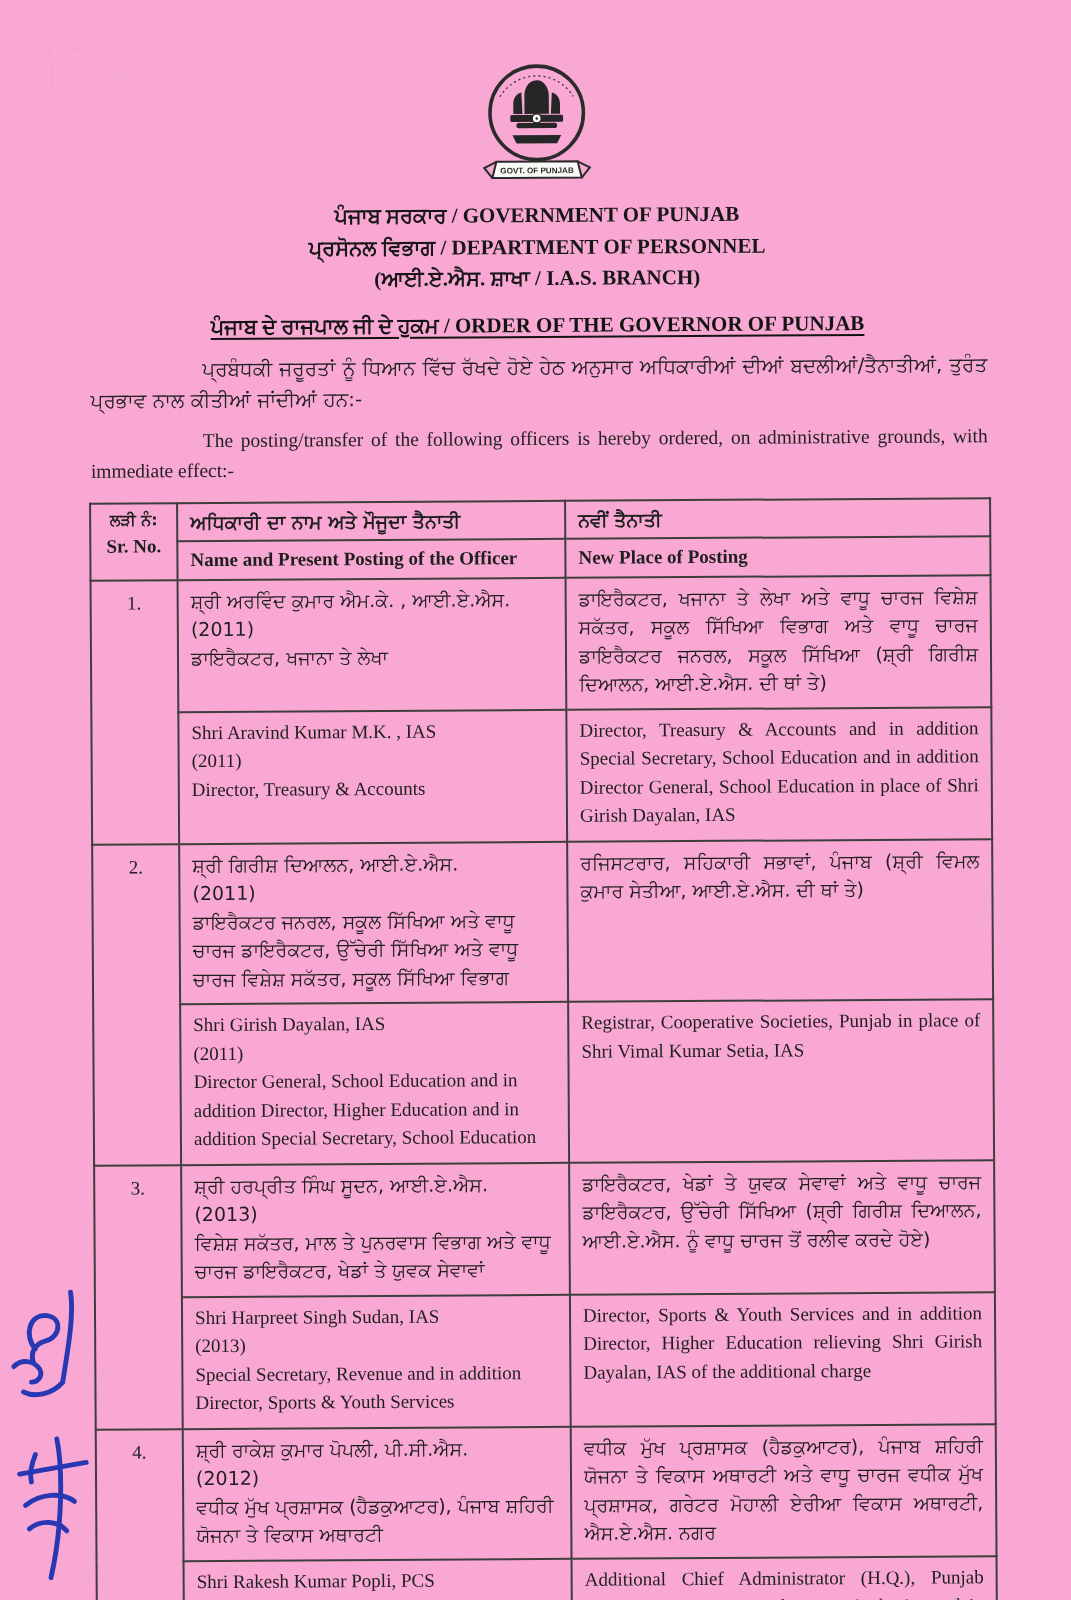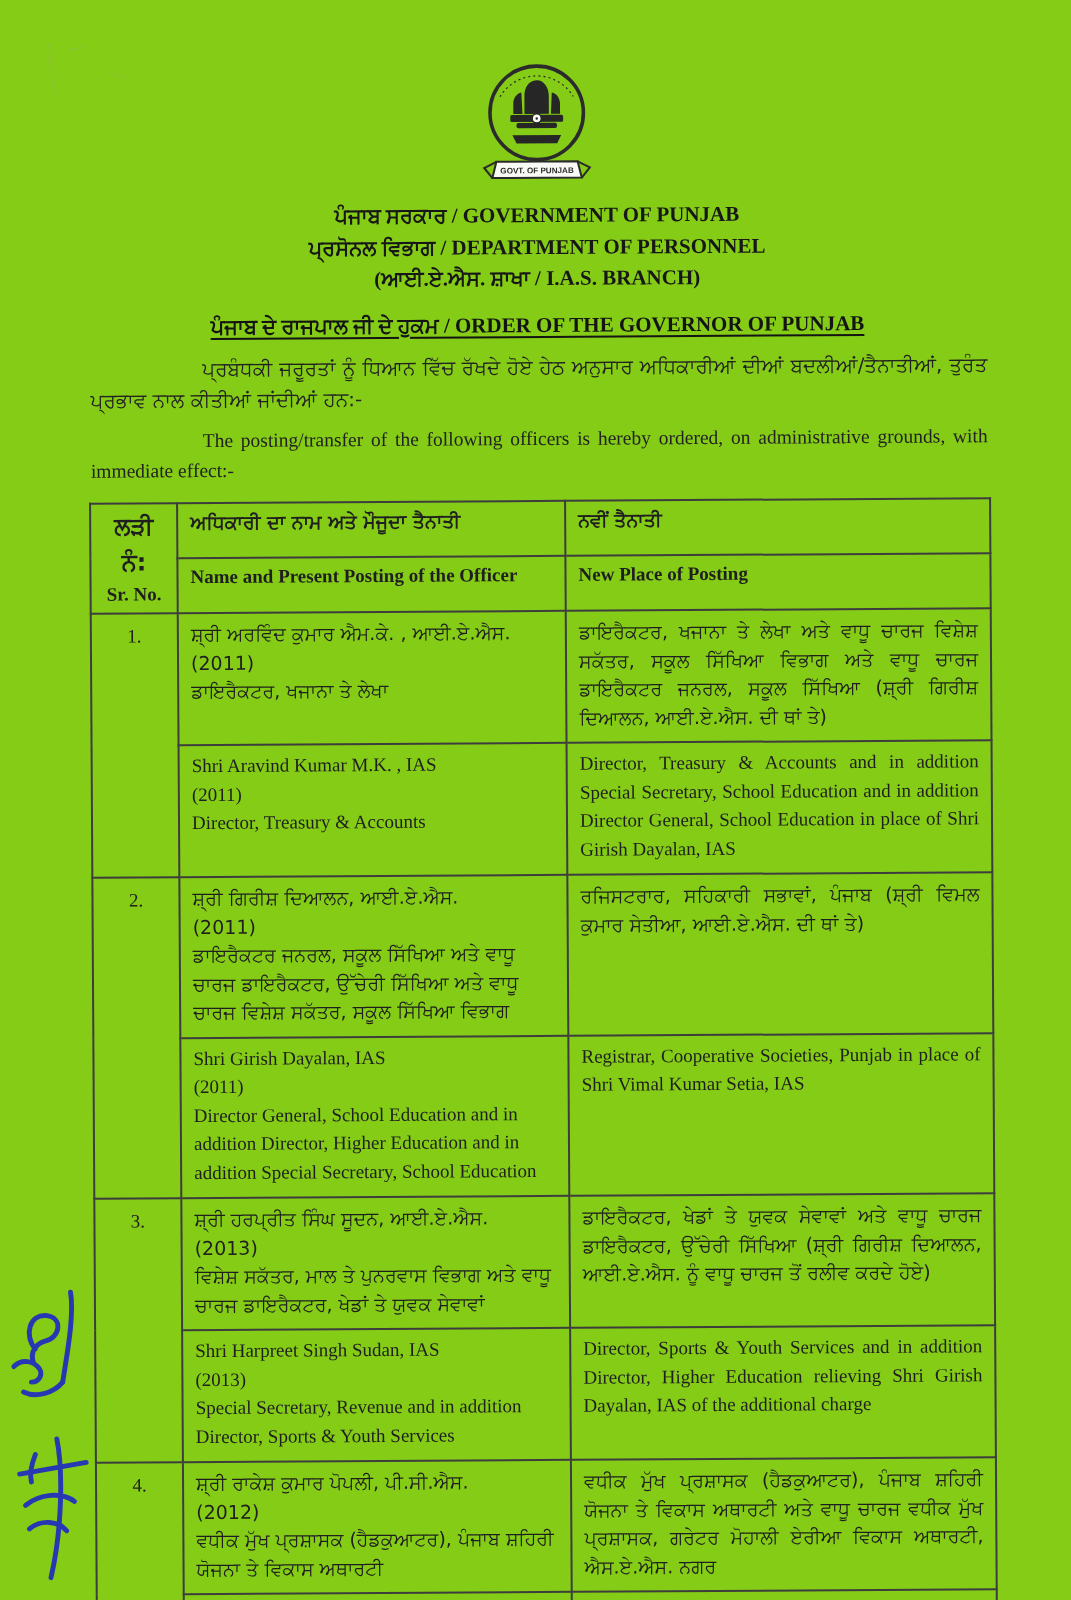--- a/index.html
+++ b/index.html
@@ -2,21 +2,21 @@
 <html><head>
 <meta charset="utf-8">
 <style>
   html,body{margin:0;padding:0;}
   body{
     width:1071px;height:1600px;background:#dedede;
     font-family:"Liberation Serif","DejaVu Serif",serif;
   }
   .sheet{
     position:relative;width:1071px;height:1600px;margin:0 auto;
-    background:#84cc16;overflow:hidden;color:#1d1d1d;
+    background:#f9a8d4;overflow:hidden;color:#1d1d1d;
   }
   .content{
     position:absolute;left:0;top:0;right:0;
     transform:rotate(-0.35deg);transform-origin:50% 0;
   }
   
   .emblem-wrap{display:flex;justify-content:center;padding-top:58px;}
   .gov-lines{margin-top:10px;text-align:center;}
   .gov-line{font-weight:bold;font-size:21px;line-height:1.5;color:#171717;}
   .order-title-wrap{text-align:center;margin-top:18px;}
@@ -39,21 +39,21 @@
   .order-table col.c1{width:87px;}
   .order-table col.c2{width:388px;}
   .order-table col.c3{width:425px;}
   .order-table th,.order-table td{
     border:2px solid #3d3d3d;vertical-align:top;
     padding:6px 12px 10px 12px;font-size:19px;line-height:1.5;color:#1f1f1f;
   }
   .order-table th{text-align:left;font-weight:bold;padding-top:4px;padding-bottom:4px;}
   .order-table th.center,.order-table td.sr{text-align:center;}
   .hdr-pa,.cell-pa,.pa-text{font-family:"DejaVu Sans",sans-serif;}
-  .hdr-pa{font-size:24px;}
+  .hdr-pa{font-size:16px;}
   .cell-pa{font-size:19.5px;}
   td.new-cell{text-align:justify;}
   td.sr{font-size:19px;padding-top:8px;}
   tr.en-row td{font-family:"Liberation Serif","DejaVu Serif",serif;}
   tr.row4-en td{height:178px;}
   
   .handwriting{position:absolute;left:6px;top:1272px;width:88px;height:324px;}
   
   .scan-artifact{position:absolute;left:38px;top:30px;width:120px;height:70px;opacity:.25;}
 </style>

